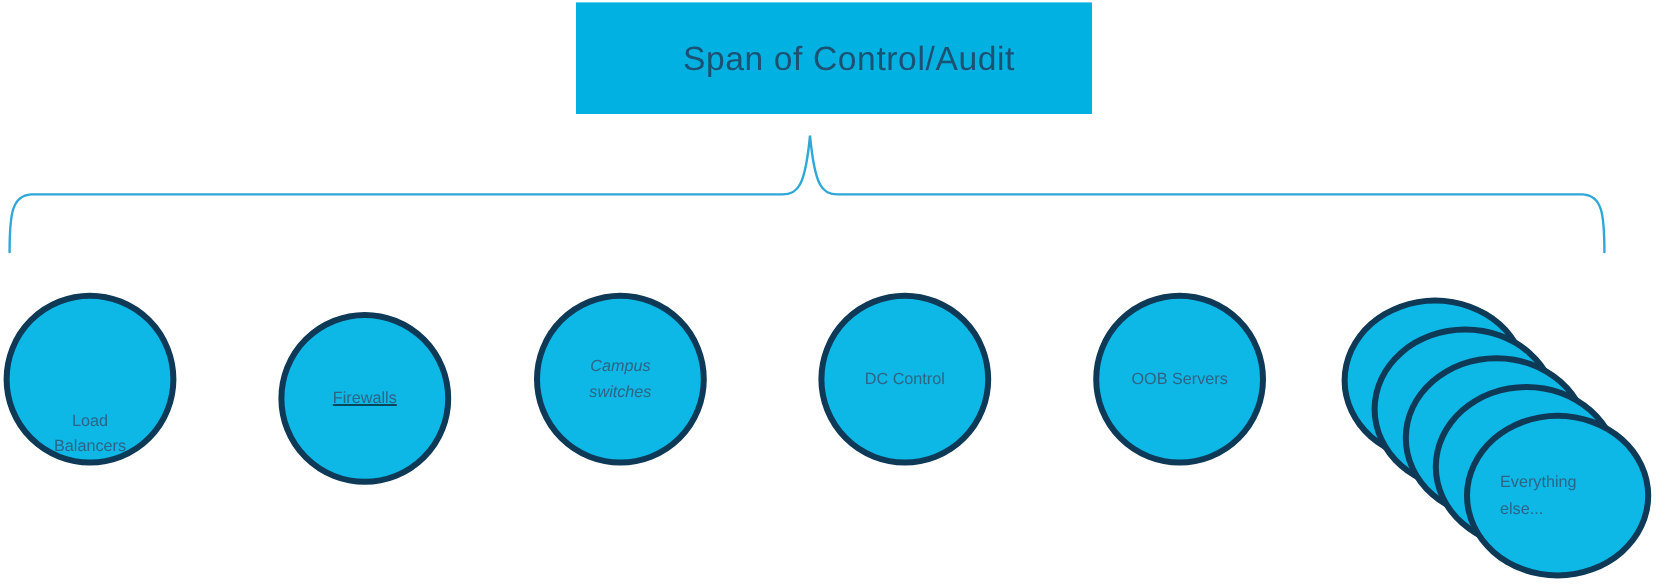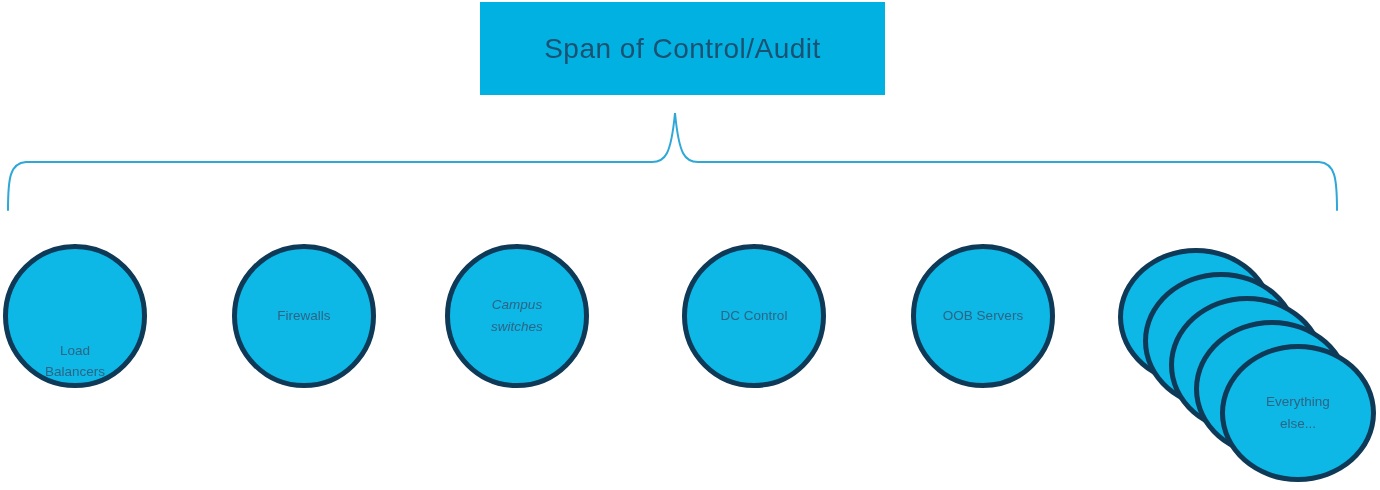--- a/index.html
+++ b/index.html
@@ -18,20 +18,21 @@
   .title-box {
     position: absolute;
     left: 480px;
     top: 2px;
     width: 405px;
     height: 93px;
     background: #00b1e1;
     display: flex;
     align-items: center;
     justify-content: center;
+    padding-left: 25px;
   }
   .title-box .title-text {
     color: #1b5172;
     font-size: 28px;
     letter-spacing: 0.5px;
     white-space: nowrap;
   }
   .brace-svg {
     position: absolute;
     left: 0;
@@ -71,25 +72,25 @@
     display: flex;
     align-items: center;
     justify-content: center;
     text-align: center;
   }
   .stack-ellipse .node-label {
     color: #2d6585;
     font-size: 13.5px;
     line-height: 1.6;
     max-width: 96px;
-    text-align: center;
+    text-align: left;
   }
   
   .pos-node-0 { left: 3px;   top: 244px; align-items: flex-end; }
-  .pos-node-1 { left: 232px; top: 244px; }
+  .pos-node-1 { left: 232px; top: 260px; text-decoration: underline; }
   .pos-node-2 { left: 445px; top: 244px; font-style: italic; }
   .pos-node-3 { left: 682px; top: 244px; }
   .pos-node-4 { left: 911px; top: 244px; }
   
   .pos-stack-0 { left: 1118px; top: 248px; }
   .pos-stack-1 { left: 1143px; top: 272px; }
   .pos-stack-2 { left: 1169px; top: 296px; }
   .pos-stack-3 { left: 1194px; top: 320px; }
   .pos-stack-4 { left: 1220px; top: 344px; }
 </style>

